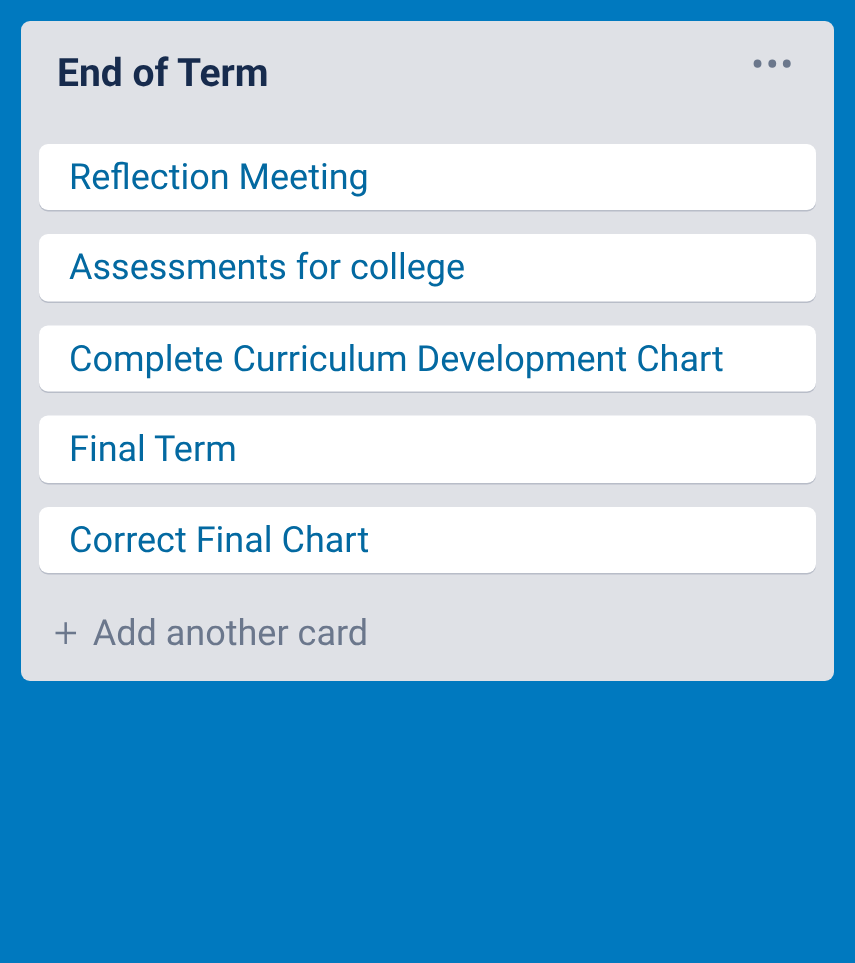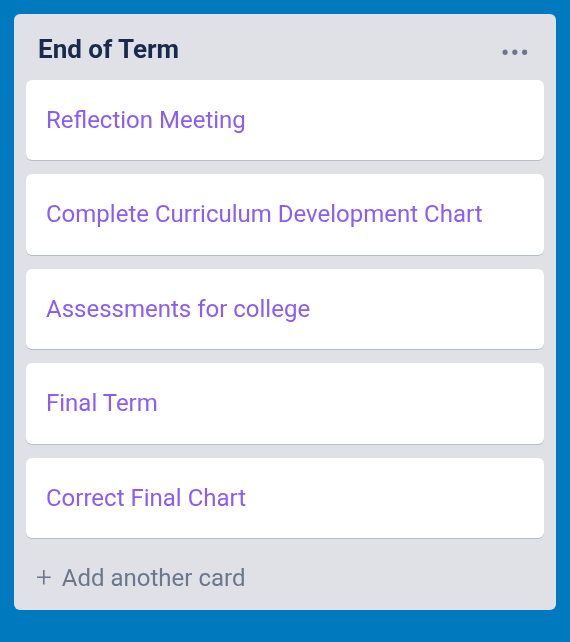--- a/index.html
+++ b/index.html
@@ -15,47 +15,48 @@
       height: 642px;
     }
     .list {
       background: #DFE1E6;
       border-radius: 6px;
       padding: 14px 12px 8px 12px;
       width: 100%;
     }
     .list-header {
       display: flex;
-      align-items: flex-end;
+      align-items: flex-start;
       justify-content: space-between;
       padding: 6px 8px 16px 12px;
     }
     .list-title {
       font-size: 26px;
       font-weight: 700;
       color: #172B4D;
     }
     .more-icon {
       color: #6B778C;
       font-size: 26px;
       letter-spacing: 1px;
       line-height: 0.5;
       padding: 4px 6px;
       cursor: pointer;
     }
     .card {
       background: #FFFFFF;
       border-radius: 6px;
       box-shadow: 0 1px 0 rgba(9, 30, 66, 0.18);
-      padding: 24px 20px;
+      padding: 6px 20px;
       margin-bottom: 14px;
       font-size: 24px;
-      color: #8b5cf6;
+      color: #0369a1;
       cursor: pointer;
       line-height: 1.35;
+      margin-top: 16px;
     }
     .add-card {
       display: flex;
       align-items: center;
       gap: 10px;
       padding: 12px 10px 10px 10px;
       color: #6B778C;
       font-size: 24px;
       cursor: pointer;
       border-radius: 4px;
@@ -72,24 +73,24 @@
 <div class="list">
   <div class="list-header">
     <div class="list-title">End of Term</div>
     <div class="more-icon">•••</div>
   </div>
 
   <div class="card">
     <span>Reflection Meeting</span>
   </div>
   <div class="card">
-    <span>Complete Curriculum Development Chart</span>
+    <span>Assessments for college</span>
   </div>
   <div class="card">
-    <span>Assessments for college</span>
+    <span>Complete Curriculum Development Chart</span>
   </div>
   <div class="card">
     <span>Final Term</span>
   </div>
   <div class="card">
     <span>Correct Final Chart</span>
   </div>
 
   <div class="add-card">
     <span class="plus-icon">+</span>

